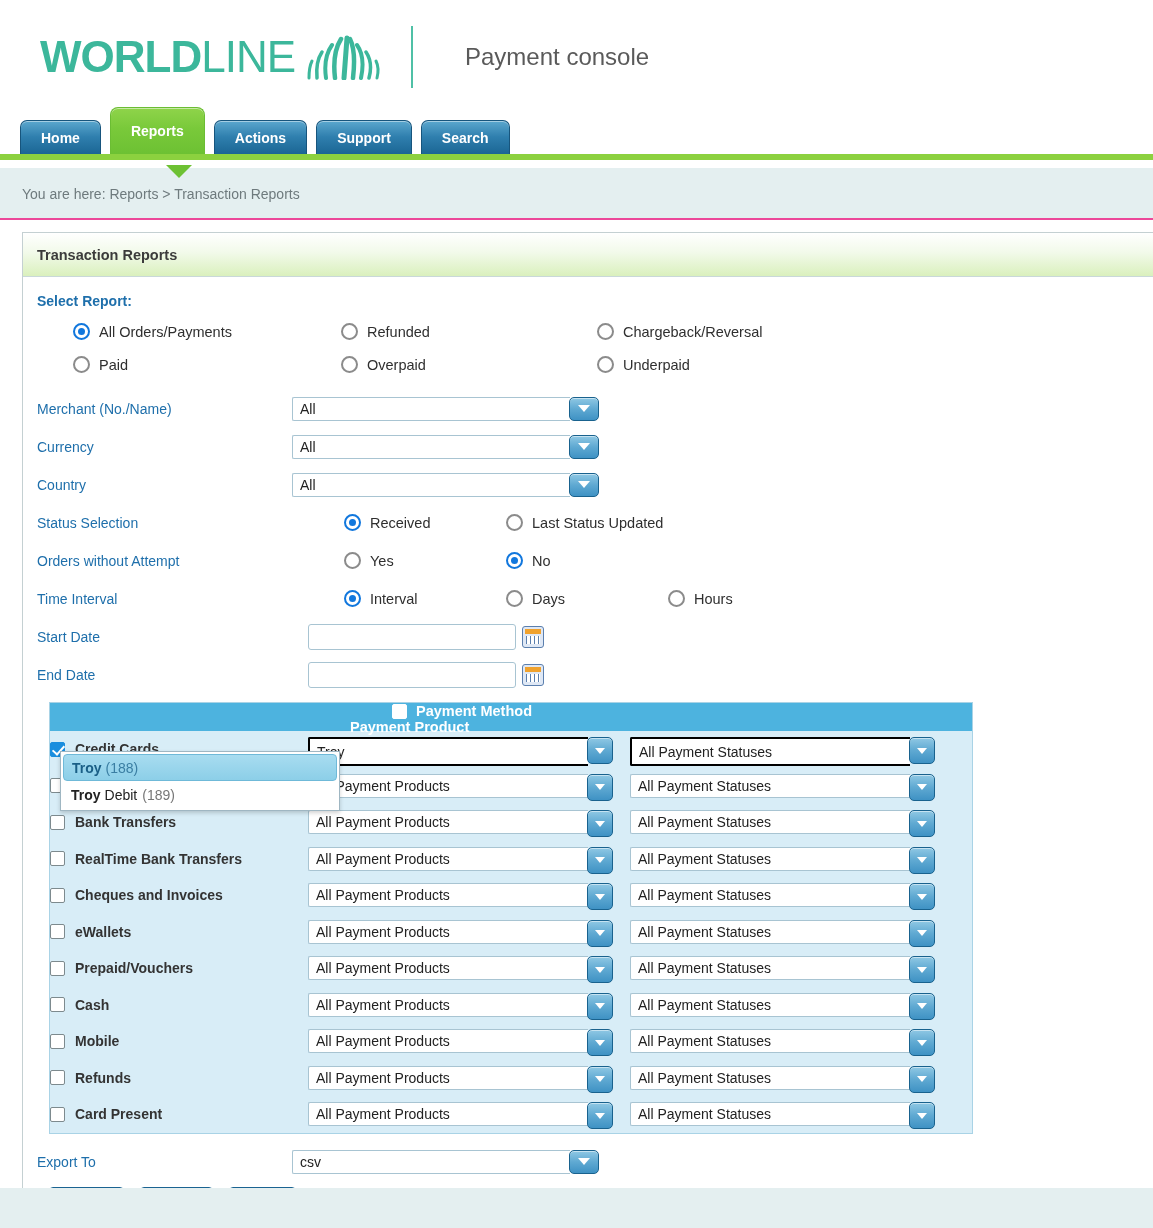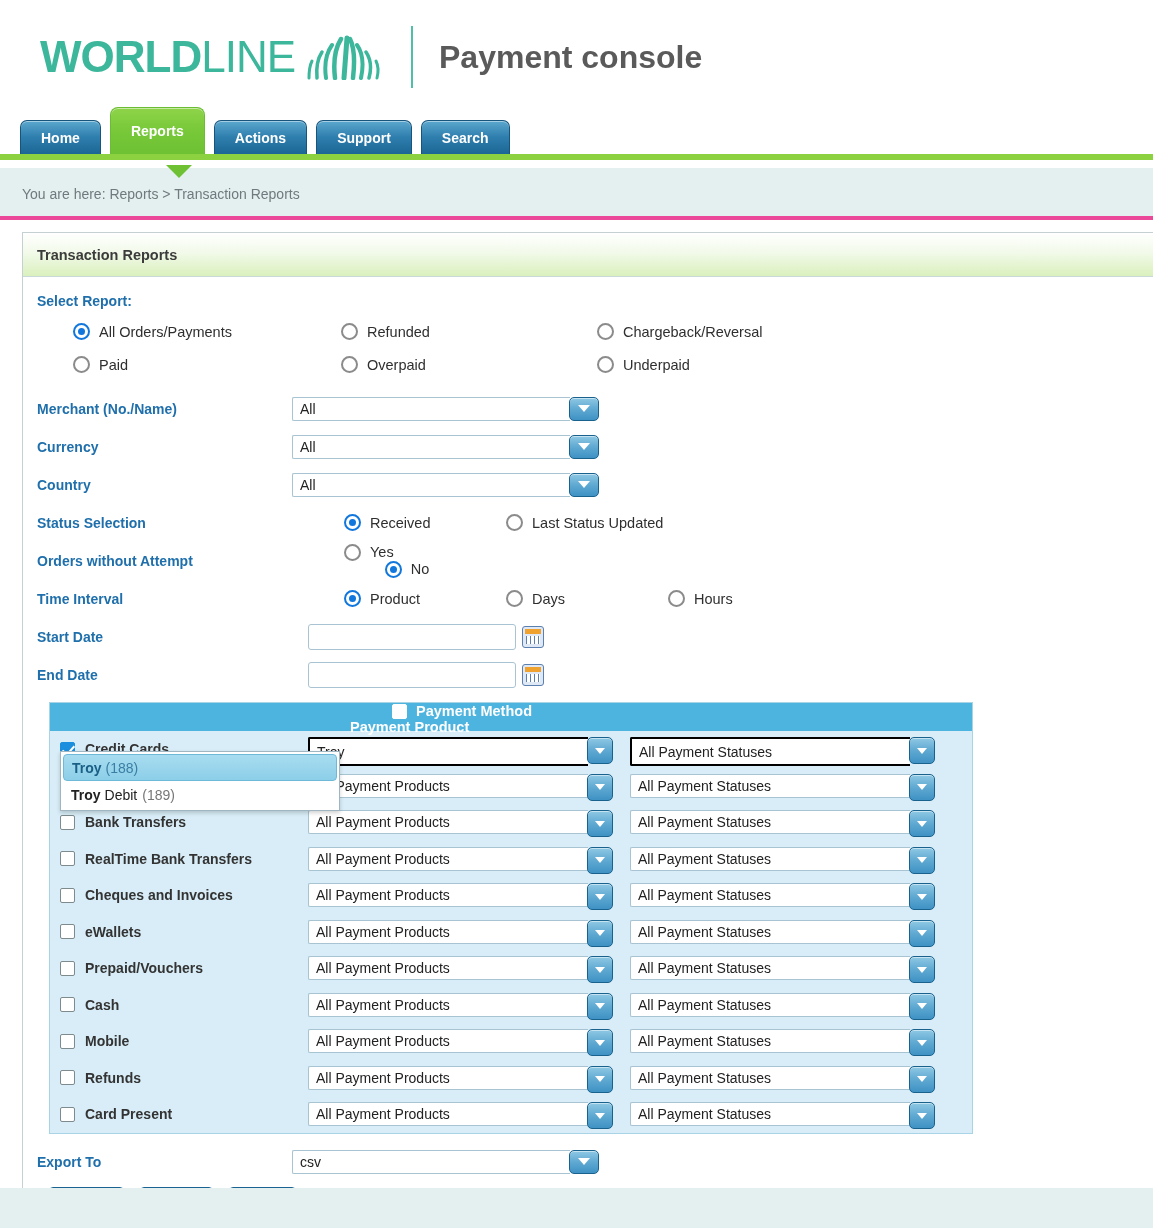--- a/index.html
+++ b/index.html
@@ -12,21 +12,21 @@
   }
 
   
   .header { height: 110px; background:#fff; position:relative; }
   .logo-wrap { position:absolute; left:40px; top:26px; display:flex; align-items:center; }
   .logo-text { font-size:44px; letter-spacing:-1px; line-height:1; color:#3cb79b; white-space:nowrap; }
   .logo-text .b { font-weight:700; }
   .logo-text .l { font-weight:400; }
   .logo-mark { margin-left:8px; margin-top:4px; }
   .logo-div { width:2px; height:62px; background:#4fc0a6; margin:0 26px 0 22px; }
-  .console-title { font-size:32px; color:#5a5a5a; font-weight:700; white-space:nowrap; }
+  .console-title { font-size:24px; color:#5a5a5a; font-weight:400; white-space:nowrap;margin-left:26px; }
 
   
   .navbar { position:relative; height:58px; }
   .tabs { position:absolute; left:20px; bottom:14px; display:flex; gap:9px; align-items:flex-end; }
   .tab {
     height:34px; padding:0 20px; border-radius:7px 7px 0 0;
     display:flex; align-items:center; justify-content:center;
     color:#fff; font-size:14px; font-weight:700;
     background:linear-gradient(to bottom,#5ba7ce 0%,#2f7fae 48%,#1b6694 100%);
     border:1px solid #17557d; border-bottom:none;
@@ -41,21 +41,21 @@
     font-size:14px;
   }
   .green-rule { position:absolute; left:0; right:0; bottom:8px; height:6px; background:#8cd13f; }
   .tab-pointer {
     position:absolute; left:166px; bottom:-10px; width:0;height:0;
     border-left:13px solid transparent; border-right:13px solid transparent;
     border-top:13px solid #6dc133; z-index:5;
   }
 
   
-  .crumbbar { background:#e4eff0; height:52px; border-bottom:4px solid #ec4899; padding:17px 0 0 22px; }
+  .crumbbar { background:#e4eff0; height:52px; border-bottom:2px solid #ec4899; padding:17px 0 0 22px; }
   .crumbbar span { font-size:14px; color:#6e7a7d; }
 
   
   .panel {
     position:absolute; left:22px; top:232px; right:-6px;
     background:#fff; border:1px solid #c4d0d2; border-right:none;
   }
   .panel-head {
     height:44px; background:linear-gradient(to bottom,#ffffff 0%,#f2faea 45%,#daf0bd 100%);
     border-bottom:1px solid #c9d8d9; display:flex; align-items:center; padding-left:14px;
@@ -76,21 +76,21 @@
   .chk { width:15px; height:15px; border:1px solid #7d8a8e; background:#fff; border-radius:2px;
          display:inline-block; position:relative; flex:none; }
   .chk.on { background:#1b8ede; border-color:#1b8ede; }
   .chk.on::after { content:""; position:absolute; left:4px; top:0px; width:5px;height:10px;
                    border:solid #fff; border-width:0 2px 2px 0; transform:rotate(42deg); }
 
   .report-grid { display:grid; grid-template-columns:268px 256px auto; row-gap:16px; margin-bottom:20px; }
 
   
   .frow { display:flex; align-items:center; height:31px; margin-bottom:7px; }
-  .flabel { width:255px; font-size:14px; font-weight:700; color:#1e6fab; flex:none; }
+  .flabel { width:255px; font-size:14px; font-weight:400; color:#1e6fab; flex:none; }
   .inline-opts { display:flex; align-items:center; }
   .inline-opts .ropt { width:162px; }
 
   
   .sel { display:flex; align-items:stretch; height:24px; position:relative; }
   .sel .txt {
     width:278px; background:#fff; border:1px solid #a8c4d2; border-right:none;
     font-size:14px; color:#222; display:flex; align-items:center; padding-left:7px;
     border-radius:2px 0 0 2px;
   }
@@ -116,21 +116,21 @@
   
   .pmtable { margin:12px 0 0 12px; width:924px; background:#d8edf7;
              border:1px solid #a9d3e6; position:relative; }
   .pmhead { height:28px; background:#4db3df; display:flex; align-items:center;
             color:#fff; font-size:14.5px; font-weight:700;flex-direction:column; }
   .pmhead .c1 { width:258px; display:flex; align-items:center; gap:9px; padding-left:10px; }
   .pmhead .c2 { width:322px; }
   .pmhead .c3 { flex:1; }
   .pmhead .chk { border-color:#fff; }
   .pmrow { display:flex; align-items:center; height:36.5px; }
-  .pmrow .c1 { width:258px; display:flex; align-items:center; gap:10px; padding-left:10px; }
+  .pmrow .c1 { width:258px; display:flex; align-items:center; gap:10px; }
   .pmrow .c1 span { font-size:14px; color:#333; font-weight:700; }
   .pmrow .c2 { width:322px; }
   .pmrow .c3 { flex:1; }
 
   .pmrow.focused .sel .txt { border:2px solid #000; width:280px; height:29px; border-right:none; }
 
   
   .autolist {
     position:absolute; left:10px; top:48px; width:280px;
     background:#fff; border:1px solid #9fb6c2; z-index:40; padding:2px;
@@ -276,38 +276,38 @@
         </label>
         <label class="ropt" style="width:auto;">
           <span class="radio"></span>
           <span>Last Status Updated</span>
         </label>
       </div>
     </div>
 
     <div class="frow">
       <div class="flabel">Orders without Attempt</div>
-      <div class="inline-opts" style="padding-left:16px;flex-direction:column;">
+      <div class="inline-opts" style="padding-left:16px;">
         <label class="ropt">
           <span class="radio"></span>
           <span>Yes</span>
         </label>
         <label class="ropt" style="width:auto;">
           <span class="radio on"></span>
           <span>No</span>
         </label>
       </div>
     </div>
 
     <div class="frow">
       <div class="flabel">Time Interval</div>
       <div class="inline-opts" style="padding-left:16px;">
         <label class="ropt">
           <span class="radio on"></span>
-          <span>Product</span>
+          <span>Interval</span>
         </label>
         <label class="ropt">
           <span class="radio"></span>
           <span>Days</span>
         </label>
         <label class="ropt" style="width:auto;text-align:center;">
           <span class="radio"></span>
           <span>Hours</span>
         </label>
       </div>

